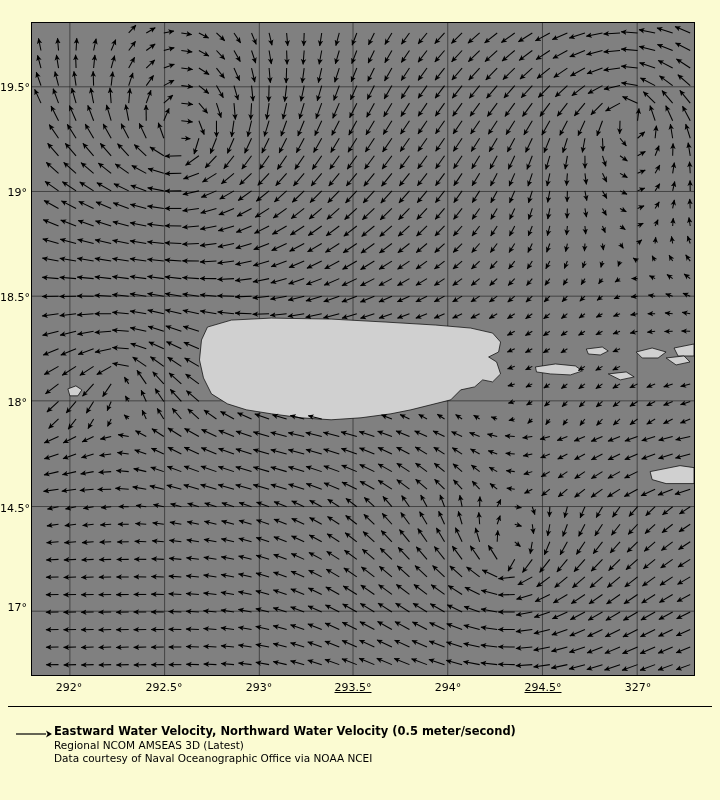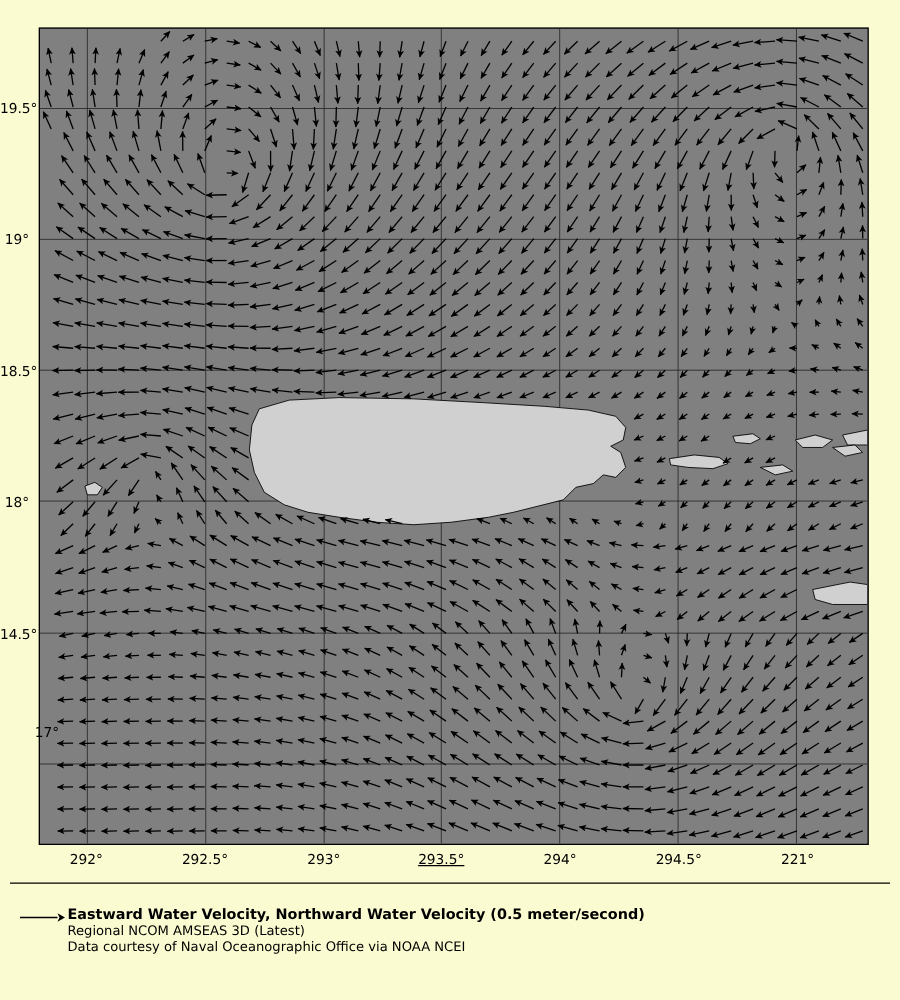--- a/index.html
+++ b/index.html
@@ -73,21 +73,21 @@
     position: absolute;
     font-size: 11px;
     color: #000;
     white-space: nowrap;
   }
   .tick-x {
     transform: translateX(-50%);
   }
   .tick-y {
     transform: translateY(-50%);
-    text-align: center;
+    text-align: right;
   }
 
   
   #caption {
     position: absolute;
     left: 0;
     top: 706px;
     width: 720px;
     height: 116px;
   }
@@ -1440,29 +1440,29 @@
           </g>
       </svg>
 
     </div>
 
     <div class="tick-label tick-x" style="left:69px; top:681px;">292°</div>
     <div class="tick-label tick-x" style="left:164px; top:681px;">292.5°</div>
     <div class="tick-label tick-x" style="left:259px; top:681px;">293°</div>
     <div class="tick-label tick-x" style="left:353px; top:681px;text-decoration:underline;">293.5°</div>
     <div class="tick-label tick-x" style="left:448px; top:681px;">294°</div>
-    <div class="tick-label tick-x" style="left:543px; top:681px;">294.5°</div>
-    <div class="tick-label tick-x" style="left:638px; top:681px;">221°</div>
+    <div class="tick-label tick-x" style="left:543px; top:681px;text-decoration:underline;">294.5°</div>
+    <div class="tick-label tick-x" style="left:638px; top:681px;">327°</div>
 
     <div class="tick-label tick-y" style="left:0px; top:87px;  width:27px;">19.5°</div>
     <div class="tick-label tick-y" style="left:0px; top:192px; width:27px;">19°</div>
     <div class="tick-label tick-y" style="left:0px; top:297px; width:27px;">18.5°</div>
     <div class="tick-label tick-y" style="left:0px; top:402px; width:27px;">18°</div>
     <div class="tick-label tick-y" style="left:0px; top:508px; width:27px;">14.5°</div>
-    <div class="tick-label tick-y" style="left:0px; top:586px; width:27px;padding-left:24px;">17°</div>
+    <div class="tick-label tick-y" style="left:0px; top:607px; width:27px;">17°</div>
 
   </div>
 
   <div id="caption">
     <div id="caption-rule"></div>
     <svg id="legend-arrow" viewBox="0 0 36 12">
       <line x1="0" y1="6" x2="30" y2="6" stroke="#000" stroke-width="1.2"></line>
       <path d="M30,2.6 L36,6 L30,9.4 L31.6,6 Z" fill="#000"></path>
     </svg>
     <div id="caption-text">

